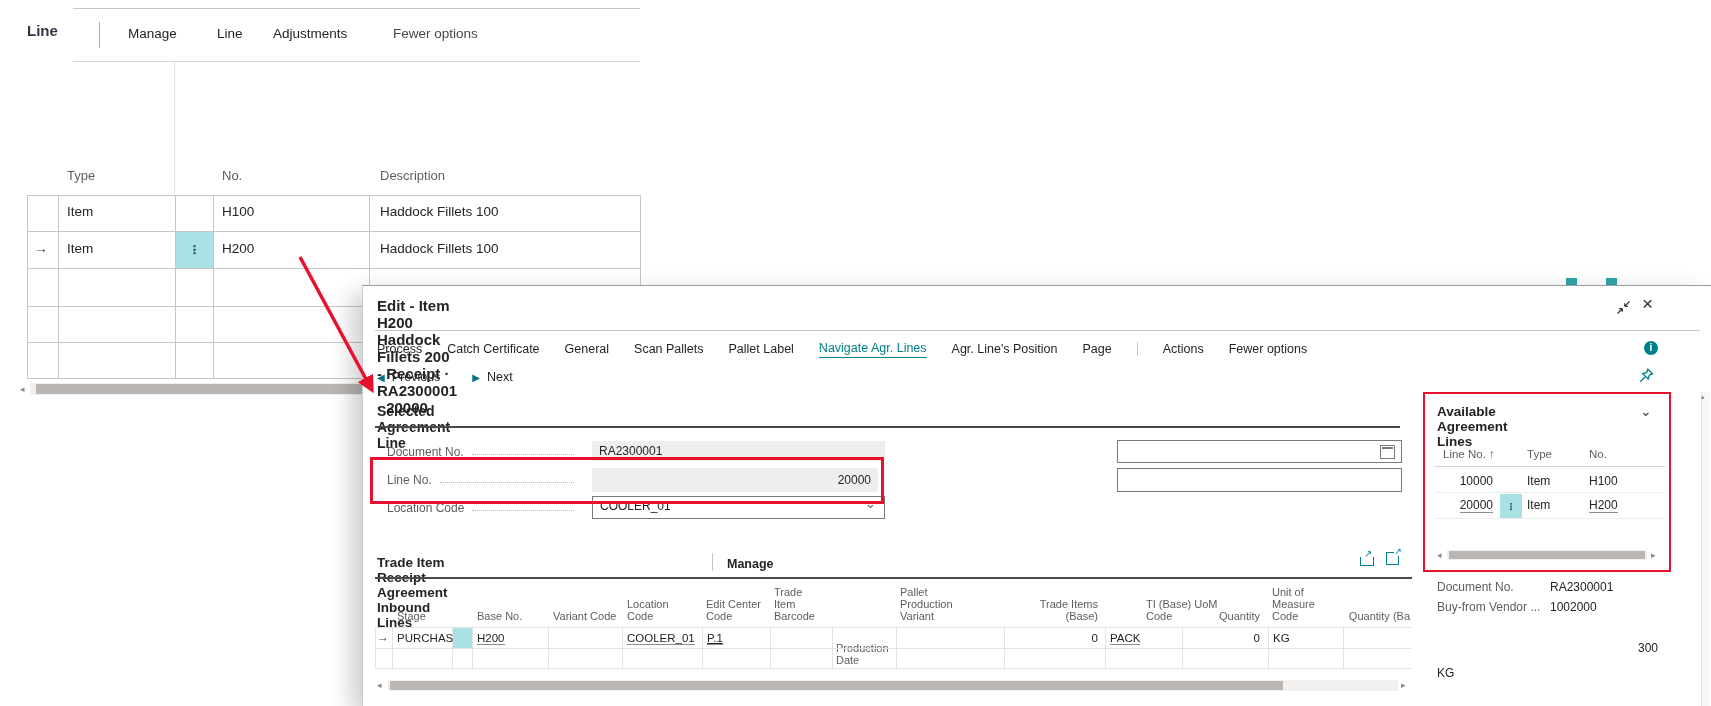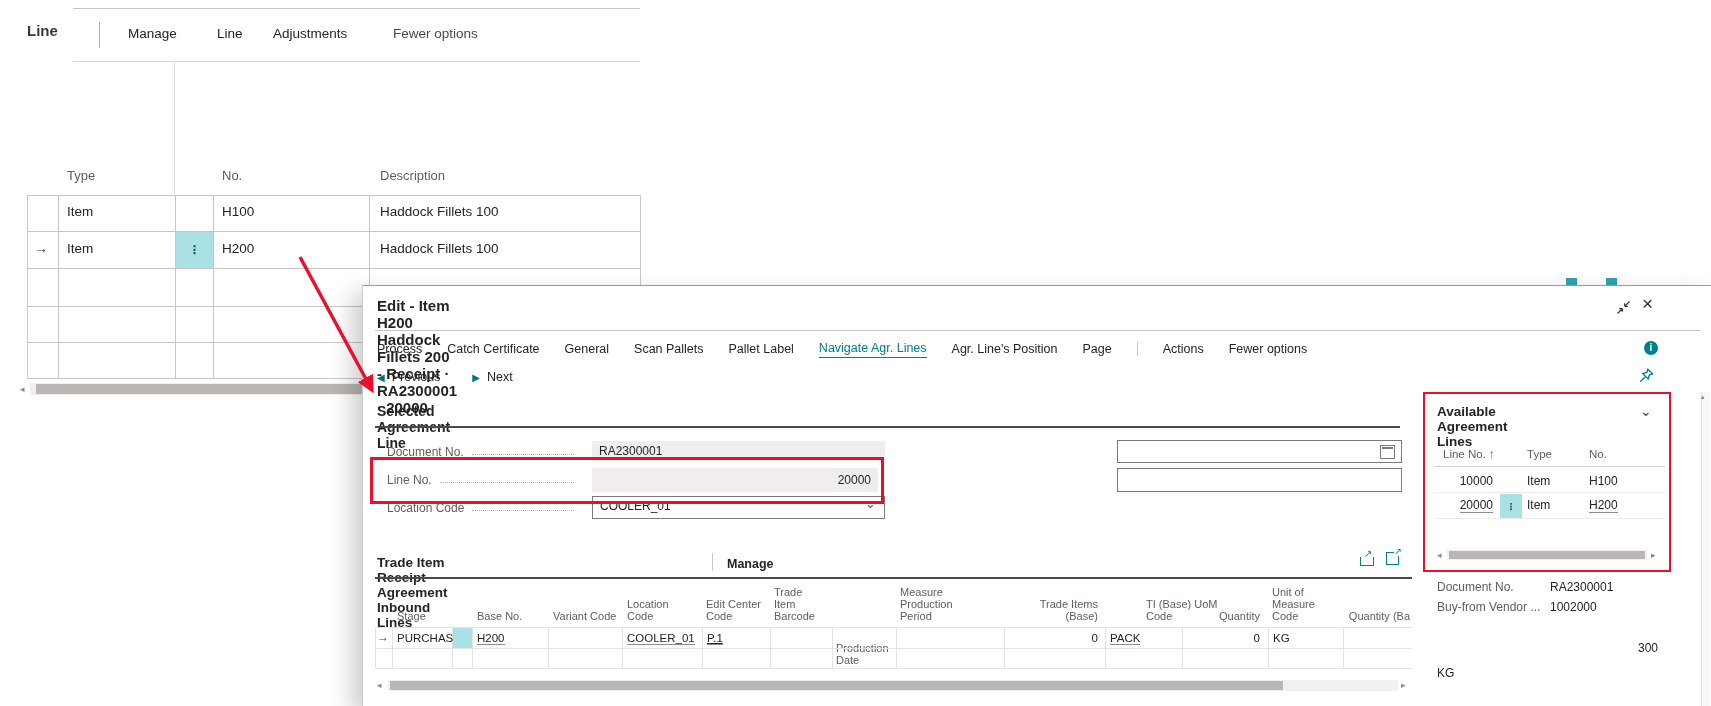--- a/index.html
+++ b/index.html
@@ -173,21 +173,21 @@
       </span>
     <div class="abs" style="left:375px;top:577px;width:1037px;height:1.5px;background:#4a4a4a;"></div>
 
     <div class="gridhead" style="left:397px;top:592px;width:50px;">Stage</div>
     <div class="gridhead" style="left:477px;top:592px;width:66px;">Base No.</div>
     <div class="gridhead" style="left:553px;top:592px;width:64px;">Variant Code</div>
     <div class="gridhead" style="left:627px;top:592px;width:70px;">Location Code</div>
     <div class="gridhead" style="left:706px;top:592px;width:62px;">Edit Center Code</div>
     <div class="gridhead" style="left:774px;top:592px;width:52px;">Trade Item Barcode</div>
     <div class="gridhead" style="left:836px;top:592px;width:56px;margin-top:44px;">Production Date</div>
-    <div class="gridhead" style="left:900px;top:592px;width:82px;">Measure Production Period</div>
+    <div class="gridhead" style="left:900px;top:592px;width:82px;">Pallet Production Variant</div>
     <div class="gridhead" style="left:1008px;top:592px;width:90px;justify-content:flex-end;text-align:right;">Trade Items (Base)</div>
     <div class="gridhead" style="left:1146px;top:592px;width:80px;">TI (Base) UoM Code</div>
     <div class="gridhead" style="left:1190px;top:592px;width:70px;justify-content:flex-end;text-align:right;">Quantity</div>
     <div class="gridhead" style="left:1272px;top:592px;width:68px;">Unit of Measure Code</div>
     <div class="gridhead" style="left:1346px;top:592px;width:64px;justify-content:flex-end;text-align:right;">Quantity (Ba</div>
 
     <div class="hline" style="left:375px;top:627px;width:1037px;background:#e4e3e2;"></div>
     <div class="hline" style="left:375px;top:648px;width:1037px;background:#e4e3e2;"></div>
     <div class="hline" style="left:375px;top:668px;width:1037px;background:#e4e3e2;"></div>
     <div class="vline" style="left:375px;top:627px;height:41px;background:#e4e3e2;"></div>

